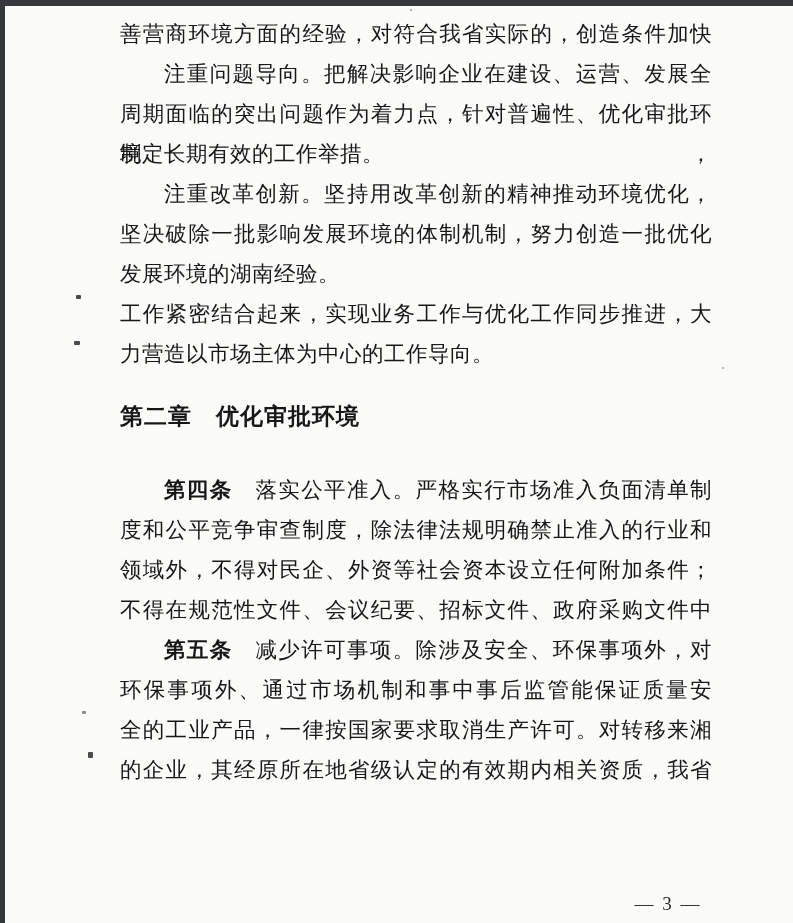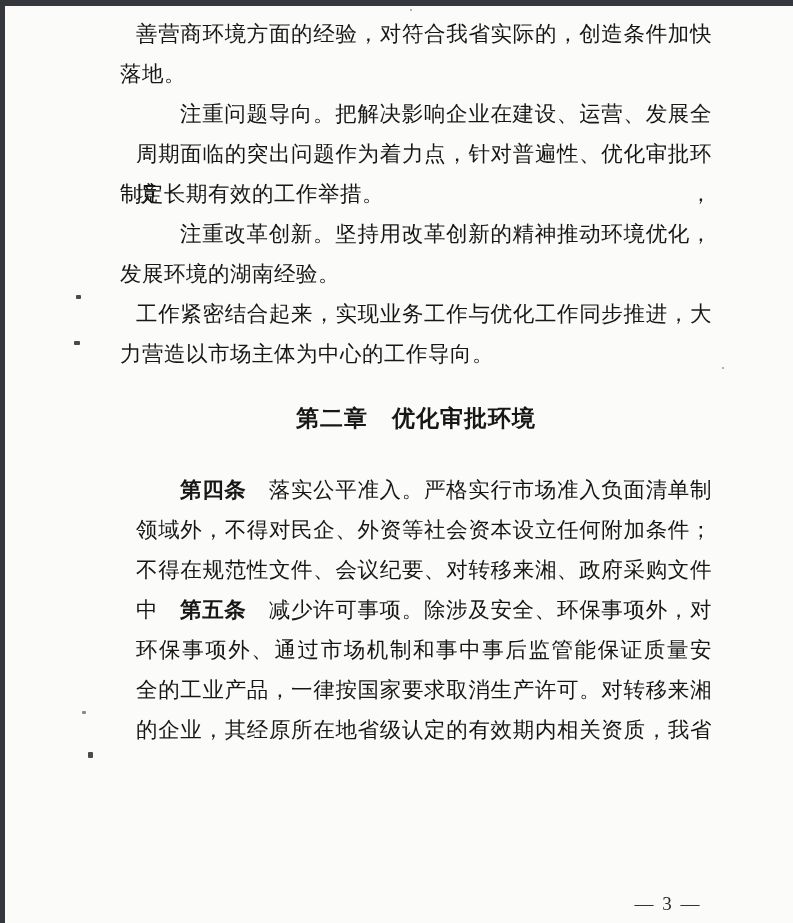--- a/index.html
+++ b/index.html
@@ -36,36 +36,34 @@
   }
   .line {
     height: 40px;
     line-height: 40px;
     font-size: 21.5px;
     letter-spacing: 0.5px;
   }
   .line.fill {
     text-align: justify;
     text-align-last: justify;
-    margin-left: 16px;
   }
   .line.indent {
     text-indent: 44px;
   }
   .bold-label {
     font-weight: 700;
     font-family: Liberation Serif, serif;
   }
   .heading-line {
     height: 40px;
     line-height: 40px;
-    text-align: center;
     font-size: 23px;
     font-weight: 700;
-    font-family: Liberation Sans, sans-serif;
+    font-family: Liberation Mono, monospace;
     letter-spacing: 1px;
   }
   .sp24 { height: 24px; }
   .sp32 { height: 32px; }
   .page-number {
     position: absolute;
     left: 618px;
     top: 893px;
     width: 100px;
     text-align: center;
@@ -90,41 +88,42 @@
 <body>
 
 <div class="page">
 
   <div class="edge-top"></div>
   <div class="edge-left"></div>
 
   <div class="text-column">
 
     <div class="line fill">善营商环境方面的经验，对符合我省实际的，创造条件加快</div>
-    <div class="line">落地。</div>
 
     <div class="line fill indent">注重问题导向。把解决影响企业在建设、运营、发展全</div>
     <div class="line fill">周期面临的突出问题作为着力点，针对普遍性、优化审批环境，</div>
     <div class="line">制定长期有效的工作举措。</div>
 
     <div class="line fill indent">注重改革创新。坚持用改革创新的精神推动环境优化，</div>
+    <div class="line fill">坚决破除一批影响发展环境的体制机制，努力创造一批优化</div>
     <div class="line">发展环境的湖南经验。</div>
 
     <div class="line fill">工作紧密结合起来，实现业务工作与优化工作同步推进，大</div>
     <div class="line">力营造以市场主体为中心的工作导向。</div>
 
     <div class="sp24"></div>
 
     <div class="heading-line">第二章　优化审批环境</div>
 
     <div class="sp32"></div>
 
     <div class="line fill indent"><span class="bold-label">第四条</span><span>　落实公平准入。严格实行市场准入负面清单制</span></div>
+    <div class="line fill">度和公平竞争审查制度，除法律法规明确禁止准入的行业和</div>
     <div class="line fill">领域外，不得对民企、外资等社会资本设立任何附加条件；</div>
-    <div class="line fill">不得在规范性文件、会议纪要、对转移来湘、政府采购文件中</div>
+    <div class="line fill">不得在规范性文件、会议纪要、招标文件、政府采购文件中</div>
 
     <div class="line fill indent"><span class="bold-label">第五条</span><span>　减少许可事项。除涉及安全、环保事项外，对</span></div>
     <div class="line fill">环保事项外、通过市场机制和事中事后监管能保证质量安</div>
     <div class="line fill">全的工业产品，一律按国家要求取消生产许可。对转移来湘</div>
     <div class="line fill">的企业，其经原所在地省级认定的有效期内相关资质，我省</div>
 
   </div>
 
   <div class="page-number">— 3 —</div>
 

